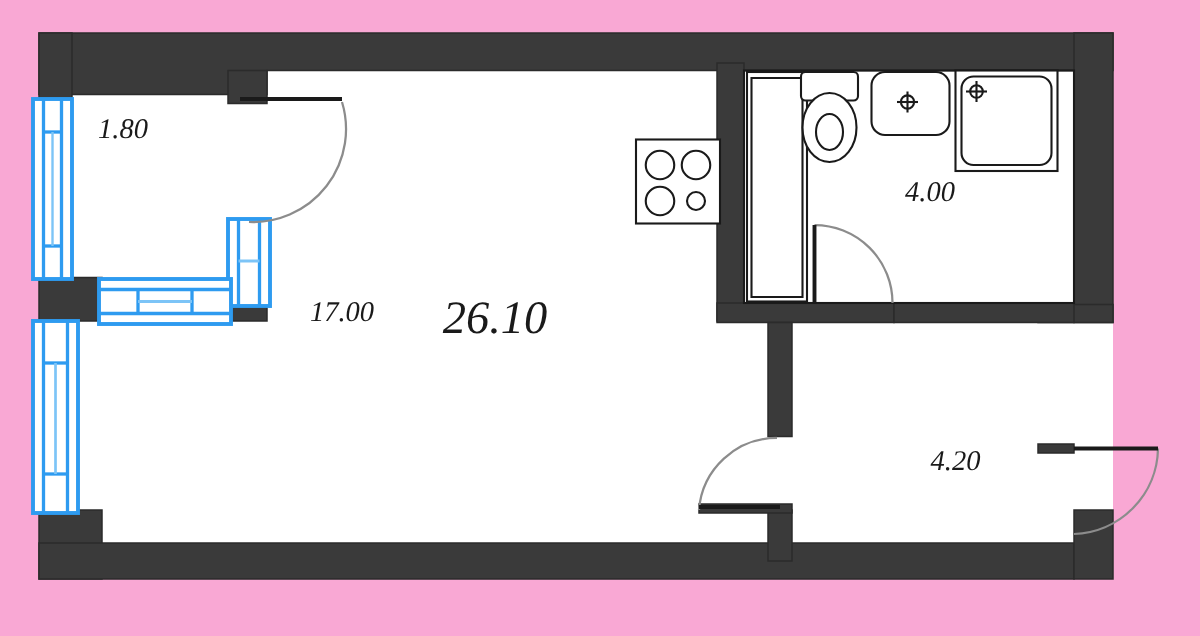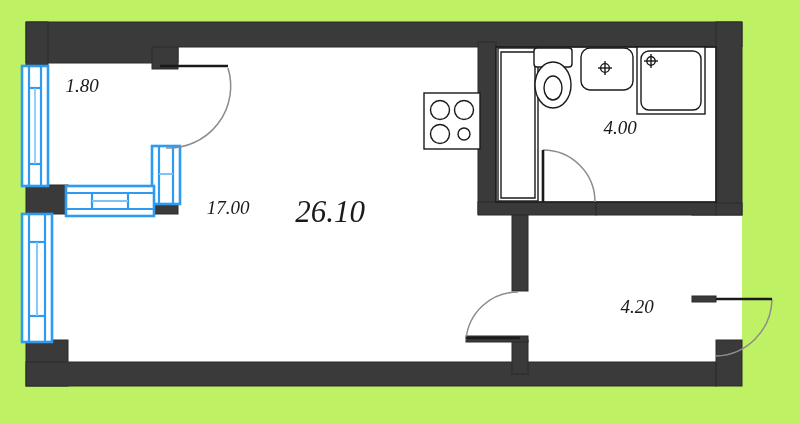--- a/index.html
+++ b/index.html
@@ -11,21 +11,21 @@
   body {
     width: 800px;
     height: 424px;
     overflow: hidden;
     font-family: "Liberation Sans", sans-serif;
   }
   #plan-root {
     position: relative;
     width: 800px;
     height: 424px;
-    background: #bef264;
+    background: #f9a8d4;
   }
   #floorplan-svg {
     display: block;
     width: 800px;
     height: 424px;
   }
   .area-label {
     font-family: "Liberation Serif", serif;
     font-style: italic;
     fill: #1a1a1a;

